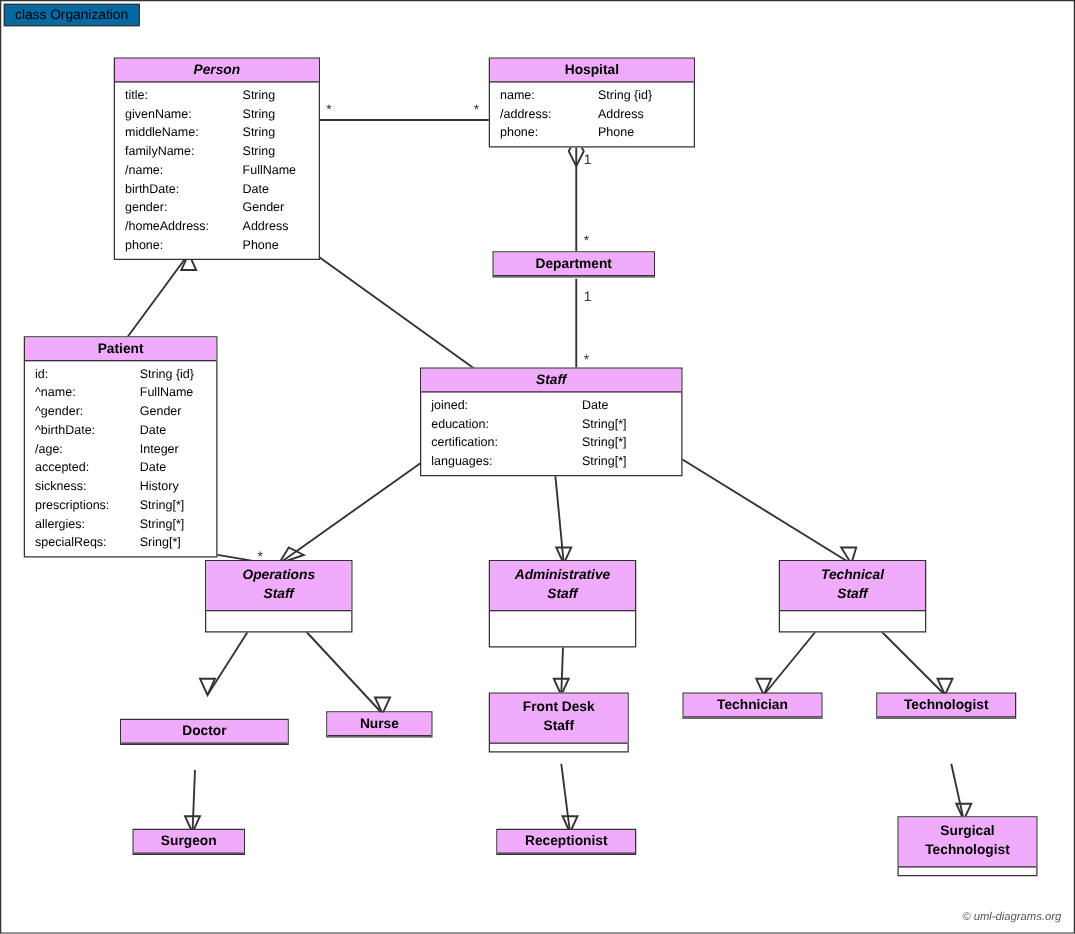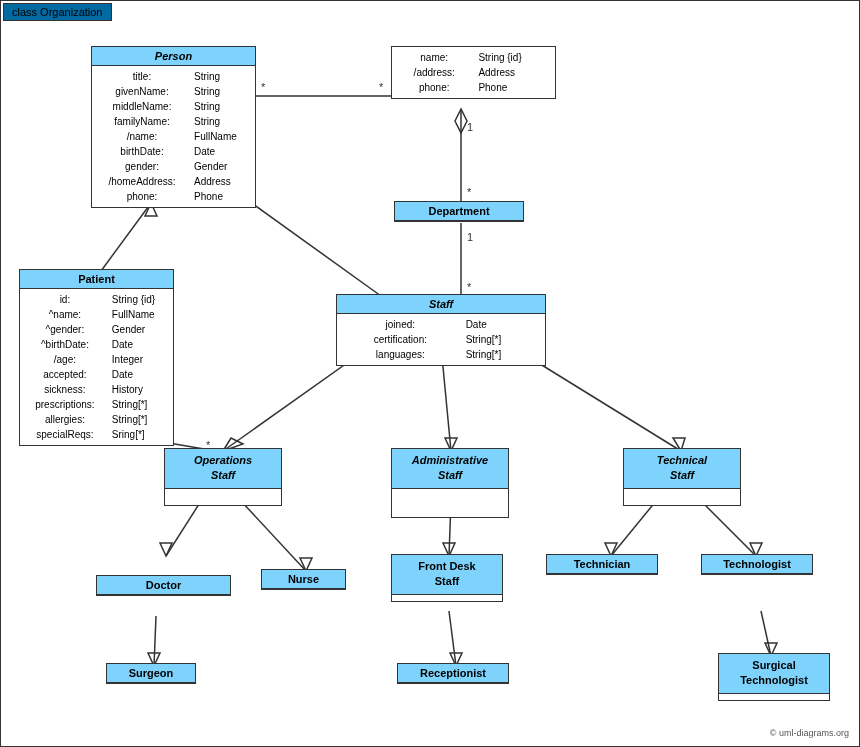--- a/index.html
+++ b/index.html
@@ -21,21 +21,21 @@
     .class-box {
       position: absolute;
       border: 1.5px solid #333;
       background: #fff;
       text-align: center;
     }
     .class-header {
       border-bottom: 1.5px solid #333;
       padding: 3px 6px;
       font-weight: bold;
-      background: #7dd3fc;
+      background: #f0abfc;
     }
     .class-header.italic {
       font-style: italic;
     }
     .class-body {
       padding: 3px 6px;
       text-align: left;
       font-size: 10px;
       line-height: 1.5;
     }
@@ -44,38 +44,38 @@
       width: 100%;
     }
     .class-body td {
       padding: 0 2px;
       font-size: 10px;
       line-height: 1.5;
     }
     .class-body td:first-child {
       padding-right: 8px;
       white-space: nowrap;
-      text-align: center;
     }
     .diagram-title {
       position: absolute;
       top: 2px;
       left: 2px;
       border: 1.5px solid #333;
       padding: 2px 8px;
       font-size: 11px;
       background: #0369a1;
       z-index: 10;
     }
     .copyright {
       position: absolute;
       bottom: 8px;
       right: 10px;
       font-size: 9px;
       color: #555;
+      font-style: italic;
     }
     svg.connections {
       position: absolute;
       top: 0;
       left: 0;
       width: 860px;
       height: 747px;
       pointer-events: none;
     }
   </style>
@@ -188,20 +188,21 @@
         <tr>
               <td>phone:</td>
               <td>Phone</td>
             </tr>
       </tbody>
         </table>
     </div>
   </div>
 
   <div class="class-box" style="left:390px; top:45px; width:165px;">
+    <div class="class-header">Hospital</div>
     <div class="class-body">
       <table>
         <tbody>
             <tr>
               <td>name:</td>
               <td>String {id}</td>
             </tr>
         <tr>
               <td>/address:</td>
               <td>Address</td>
@@ -222,20 +223,24 @@
   <div class="class-box" style="left:335px; top:293px; width:210px;">
     <div class="class-header italic">
       <em>Staff</em>
     </div>
     <div class="class-body">
       <table>
         <tbody>
             <tr>
               <td>joined:</td>
               <td>Date</td>
+            </tr>
+        <tr>
+              <td>education:</td>
+              <td>String[*]</td>
             </tr>
         <tr>
               <td>certification:</td>
               <td>String[*]</td>
             </tr>
         <tr>
               <td>languages:</td>
               <td>String[*]</td>
             </tr>
       </tbody>

